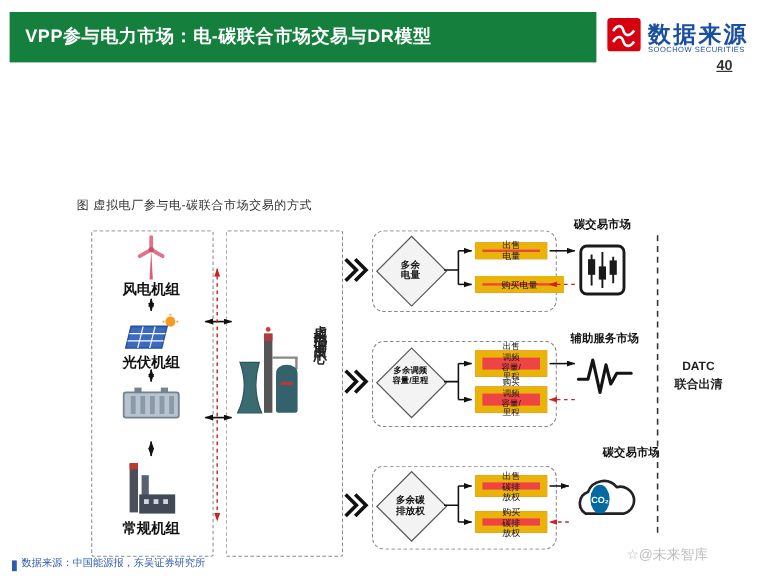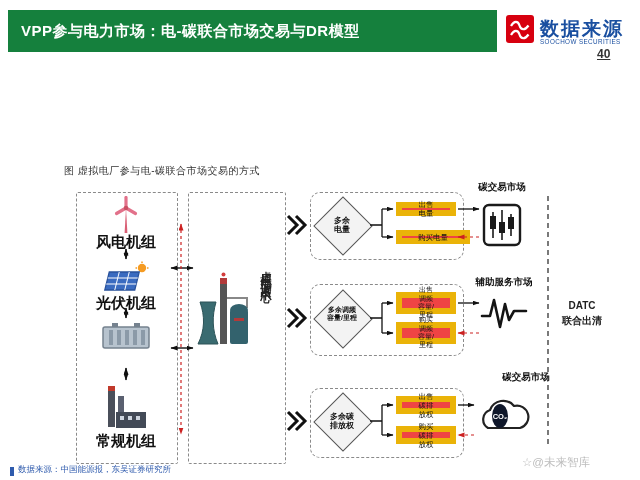--- a/index.html
+++ b/index.html
@@ -22,26 +22,26 @@
   
   .dashedbox{position:absolute;border:1.2px dashed #8a8a8a;border-radius:2px;}
   .group{position:absolute;border:1.2px dashed #8a8a8a;border-radius:10px;}
   .diamond{position:absolute;width:40px;height:40px;transform:rotate(45deg);
            background:#f3f3f3;border:1.4px solid #555;}
   .dtext{position:absolute;text-align:center;font-size:8px;line-height:9px;color:#111;font-weight:bold;}
   .sbox{position:absolute;display:flex;align-items:center;justify-content:center;text-align:center;
         background:#ef4444;border:6px solid #eab308;font-size:7.5px;line-height:1.2;color:#111;
         padding:0 14px;box-sizing:border-box;}
   .f7{font-size:7px;}
-  .unit-label{position:absolute;width:100px;text-align:center;font-size:15px;font-weight:bold;color:#111;}
+  .unit-label{position:absolute;width:100px;text-align:center;font-size:12px;font-weight:bold;color:#111;}
   .mlabel{position:absolute;text-align:center;font-size:9.5px;font-weight:bold;color:#111;}
   .vtext{position:absolute;writing-mode:vertical-rl;text-orientation:upright;
          font-size:11px;font-weight:bold;letter-spacing:3px;color:#222;}
   .overlay{position:absolute;left:0;top:0;pointer-events:none;}
-  .co2{position:absolute;width:16px;height:24px;border-radius:50%;background:#0f172a;color:#fff;
+  .co2{position:absolute;width:16px;height:24px;border-radius:50%;background:#0369a1;color:#fff;
        display:flex;align-items:center;justify-content:center;font-size:7.5px;font-weight:bold;}
   .datc{position:absolute;left:550px;top:298px;width:64px;text-align:center;
         font-size:10px;font-weight:bold;color:#222;line-height:15px;}
   
   .source{position:absolute;left:10px;top:464px;display:flex;align-items:flex-end;}
   .source .bar{width:4px;height:9px;background:#2f5bad;margin-right:4px;}
   .source .txt{font-size:8.5px;color:#2f5bad;}
   .watermark{position:absolute;left:522px;top:455px;font-size:11.5px;color:#bdbdbd;}
 </style>
 </head>

